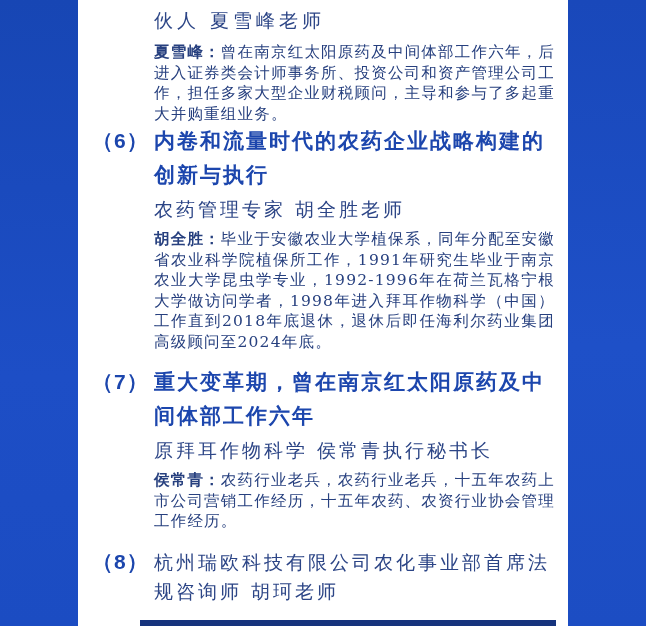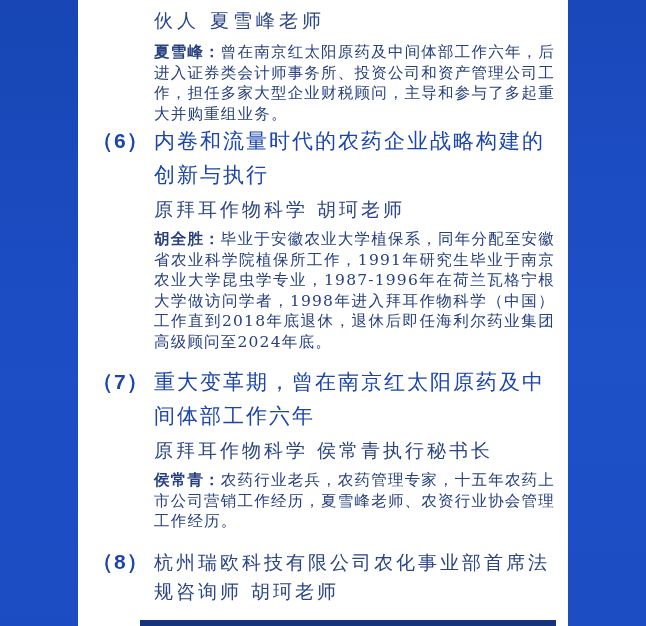--- a/index.html
+++ b/index.html
@@ -30,21 +30,21 @@
     flex: 0 0 62px;
     font-weight: bold;
     font-size: 21px;
     line-height: 34px;
     color: #1c46ad;
     letter-spacing: 1px;
     white-space: nowrap;
   }
   .body { flex: 1; min-width: 0; }
   .title {
-    font-weight: normal;
+    font-weight: bold;
     font-size: 21px;
     line-height: 34px;
     color: #1c46ad;
     letter-spacing: 2px;
     margin: 0;
   }
   .speaker {
     font-family: "DejaVu Serif", serif;
     font-size: 19px;
     line-height: 29px;
@@ -86,31 +86,31 @@
 
     <div class="intro">
       <p class="speaker">伙人 夏雪峰老师</p>
       <p class="bio"><span class="bio-name">夏雪峰：</span><span>曾在南京红太阳原药及中间体部工作六年，后进入证券类会计师事务所、投资公司和资产管理公司工作，担任多家大型企业财税顾问，主导和参与了多起重大并购重组业务。</span></p>
     </div>
 
     <div class="item">
       <div class="num">（6）</div>
       <div class="body">
         <p class="title">内卷和流量时代的农药企业战略构建的创新与执行</p>
-        <p class="speaker">原拜耳作物科学 胡珂老师</p>
-        <p class="bio"><span class="bio-name">胡全胜：</span><span>毕业于安徽农业大学植保系，同年分配至安徽省农业科学院植保所工作，1991年研究生毕业于南京农业大学昆虫学专业，1987-1996年在荷兰瓦格宁根大学做访问学者，1998年进入拜耳作物科学（中国）工作直到2018年底退休，退休后即任海利尔药业集团高级顾问至2024年底。</span></p>
+        <p class="speaker">农药管理专家 胡全胜老师</p>
+        <p class="bio"><span class="bio-name">胡全胜：</span><span>毕业于安徽农业大学植保系，同年分配至安徽省农业科学院植保所工作，1991年研究生毕业于南京农业大学昆虫学专业，1992-1996年在荷兰瓦格宁根大学做访问学者，1998年进入拜耳作物科学（中国）工作直到2018年底退休，退休后即任海利尔药业集团高级顾问至2024年底。</span></p>
       </div>
     </div>
 
     <div class="item">
       <div class="num">（7）</div>
       <div class="body">
         <p class="title">重大变革期，曾在南京红太阳原药及中间体部工作六年</p>
         <p class="speaker">原拜耳作物科学 侯常青执行秘书长</p>
-        <p class="bio"><span class="bio-name">侯常青：</span><span>农药行业老兵，农药管理专家，十五年农药上市公司营销工作经历，夏雪峰老师、农资行业协会管理工作经历。</span></p>
+        <p class="bio"><span class="bio-name">侯常青：</span><span>农药行业老兵，农药行业老兵，十五年农药上市公司营销工作经历，十五年农药、农资行业协会管理工作经历。</span></p>
       </div>
     </div>
 
     <div class="item">
       <div class="num">（8）</div>
       <div class="body">
         <p class="speaker">杭州瑞欧科技有限公司农化事业部首席法规咨询师 胡珂老师</p>
       </div>
     </div>
 

